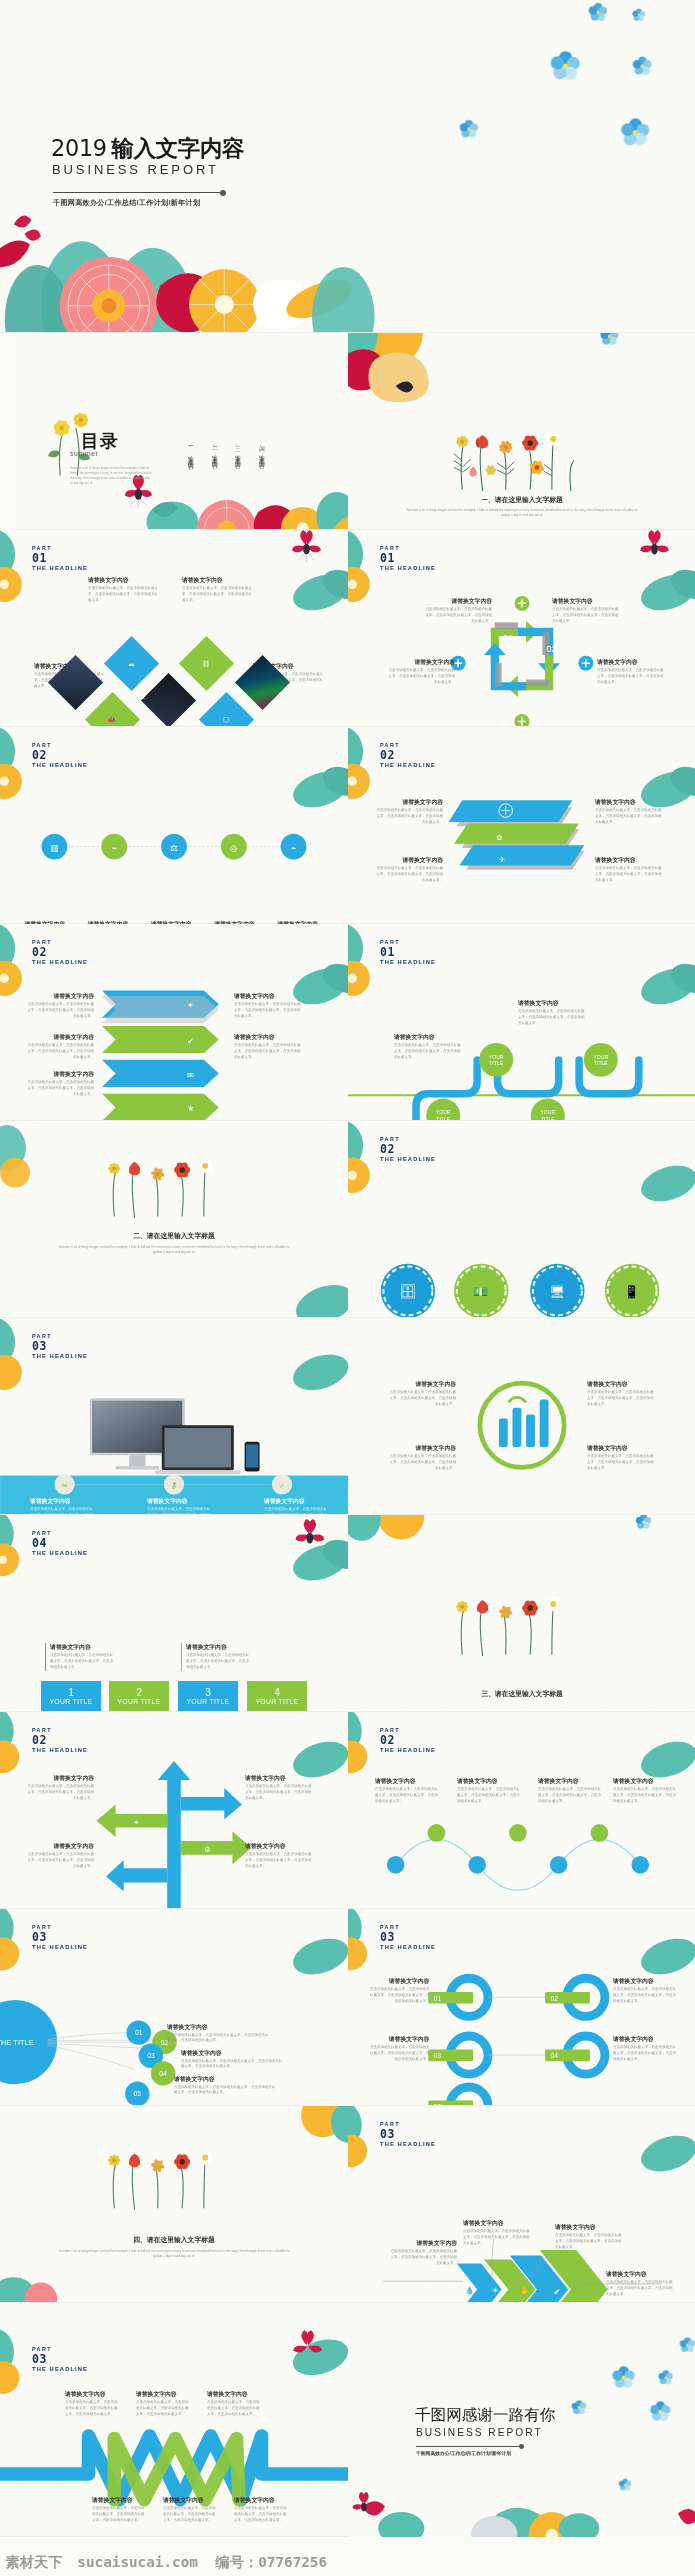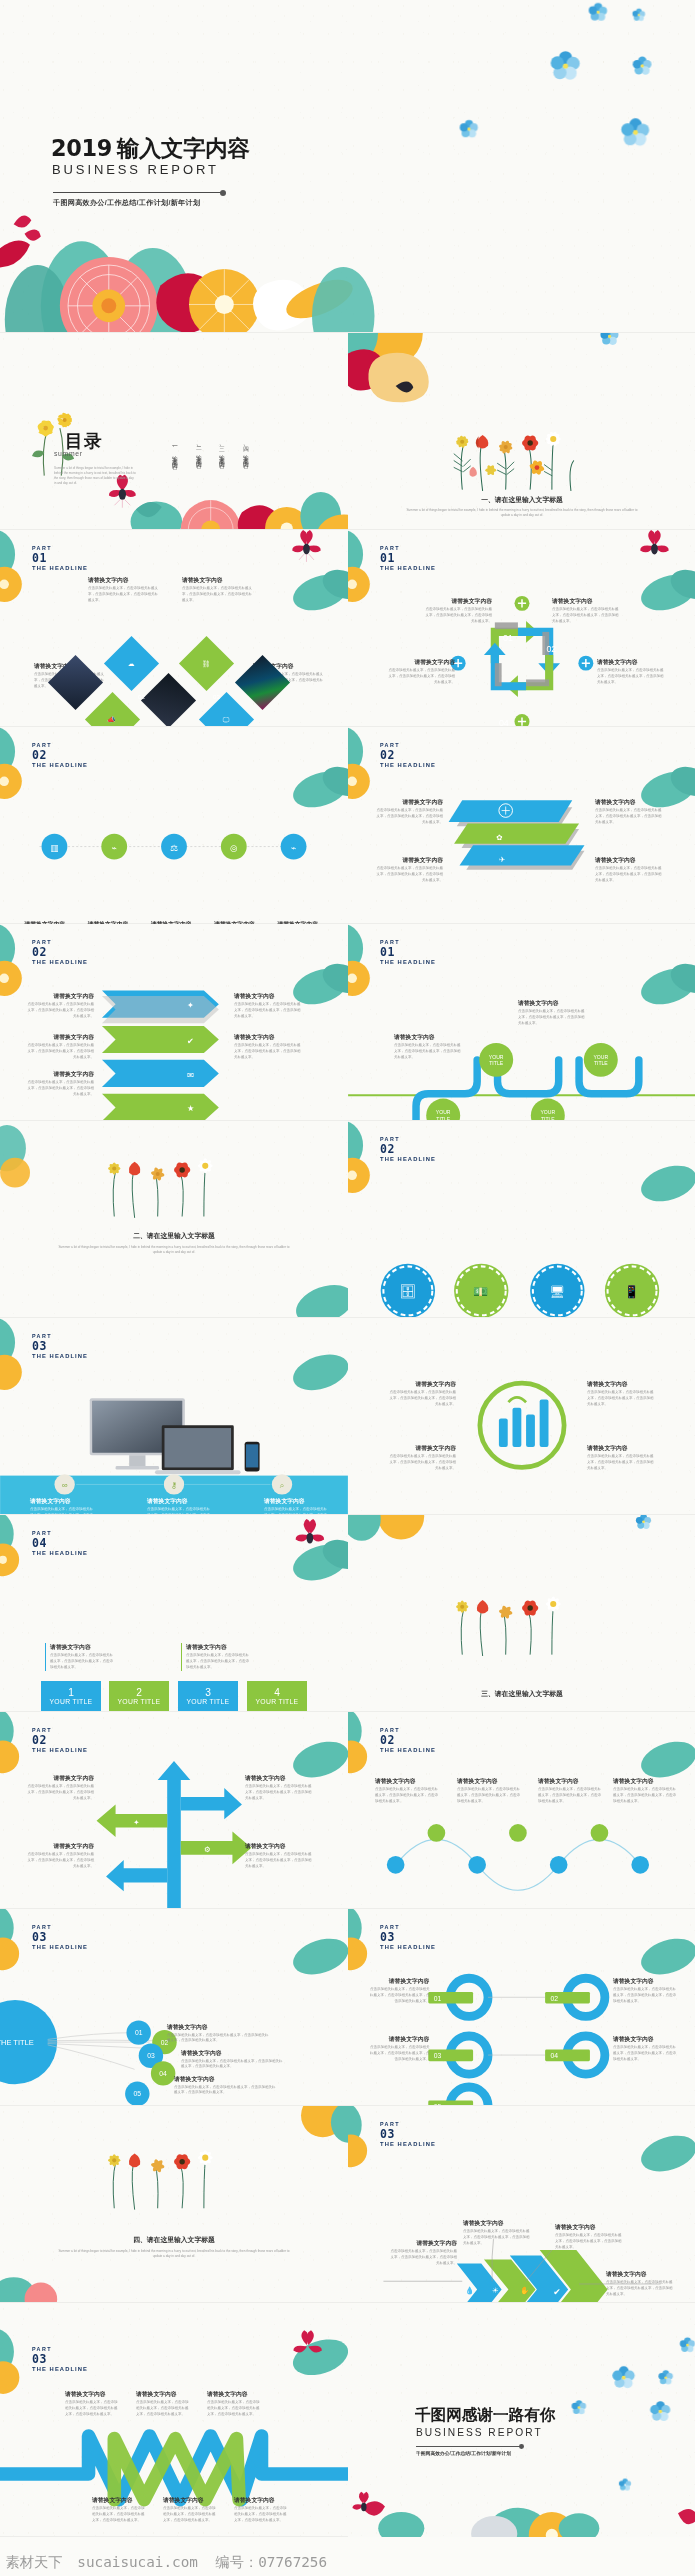--- a/index.html
+++ b/index.html
@@ -25,21 +25,21 @@
   }
   .slide.half { width:348px; height:197px; }
 
   
   .s1 { left:0; top:0; width:696px; height:333px; }
   .s1 .big {
     position:absolute; left:51px; top:133px;
     font-size:22.4px; font-weight:900; letter-spacing:-0.3px; color:#1a1a1a;
     white-space:nowrap;
   }
-  .s1 .big .yr { font-family:"DejaVu Sans",sans-serif; font-weight:700; }
+  .s1 .big .yr { font-family:"DejaVu Sans",sans-serif; font-weight:400; }
   .s1 .sub {
     position:absolute; left:52px; top:162px;
     font-size:13px; letter-spacing:2.9px; color:#2b2b2b; font-weight:400;
   }
   .s1 .rule { position:absolute; left:53px; top:192px; width:170px; height:1px; background:#4a4a4a; }
   .s1 .rule::after{ content:""; position:absolute; right:-2.7px; top:-2.4px; width:6.1px;height:6.1px;border-radius:50%;background:#555; }
   .s1 .tag {
     position:absolute; left:53px; top:198px; font-size:7.1px; color:#3a3a3a; letter-spacing:0.3px; font-weight:bold;
   }
 
@@ -66,21 +66,21 @@
 
   .diamond { position:absolute; transform:rotate(45deg); display:flex;align-items:center;justify-content:center; }
   .diamond>span{ transform:rotate(-45deg); color:#fff; font-size:6.8px; }
 
   .toc-item { position:absolute; writing-mode:vertical-rl; font-size:5.8px; color:#4a4a4a; letter-spacing:1.4px; }
   .mulu { position:absolute; font-size:17.7px; font-weight:bold; color:#1a1a1a; letter-spacing:1.4px;}
   .summer { position:absolute; font-size:6.8px; color:#5a5a5a; letter-spacing:0.7px; }
   .toc-desc{ position:absolute; font-size:3px; color:#a0a0a0; line-height:5.1px; width:82px; }
 
   
-  .wm { position:absolute; left:5.4px; bottom:4.1px; font-size:14.3px; font-weight:normal; color:#8b8b8b;
+  .wm { position:absolute; left:5.4px; bottom:4.1px; font-size:14.3px; font-weight:bold; color:#8b8b8b;
         letter-spacing:0px; white-space:nowrap; opacity:.85; }
   .wm .mono { font-family:"DejaVu Sans Mono",monospace; }
 
   .photo { position:absolute; background:linear-gradient(135deg,#3a4a6b,#16202f); }
   .photo.p2{ background:linear-gradient(150deg,#101820,#2b3446); }
   .photo.p3{ background:linear-gradient(120deg,#102030,#0a4a6a 45%,#1b8a3a 70%,#8a1b5a); }
 </style>
 </head>
 <body>
 
@@ -170,21 +170,21 @@
     </svg>
 
     <div class="big">
       <span class="yr">2019</span><span style="display:inline-block;width:4.8px"></span><span>输入文字内容</span>
     </div>
     <div class="sub">BUSINESS REPORT</div>
     <div class="rule"></div>
     <div class="tag">千图网高效办公/工作总结/工作计划/新年计划</div>
   </div>
 
-  <div class="slide half" style="left:0;top:333px">
+  <div class="slide half" style="left:16px;top:333px">
     <svg width="348" height="197" style="position:absolute;left:0;top:0" viewBox="0 0 512 290">
 
       <g transform="translate(55,130)">
         <path d="M10 80 q-4 -40 4 -66" stroke="#4e7d4e" stroke-width="1.6" fill="none"></path>
         <path d="M35 80 q6 -42 -2 -70" stroke="#4e7d4e" stroke-width="1.6" fill="none"></path>
         <path d="M10 45 q-14 -6 -18 6 q14 6 18 -6z" fill="#5f9b5f"></path>
         <path d="M36 50 q14 -7 18 5 q-14 7 -18 -5z" fill="#5f9b5f"></path>
         <g transform="translate(12,10)">
           <g fill="#f4d23c">
               <ellipse rx="10" ry="4" cx="0" cy="-6" transform="rotate(-20)"></ellipse>
@@ -1414,21 +1414,21 @@
         <path d="M486 18 q22 -16 30 8 q-18 20 -30 -8z" fill="#d01b4a"></path>
       </g>
       <g transform="translate(22,296) scale(.8)">
         <path d="M0 0 q-14 -14 -4 -22 q10 4 4 22z" fill="#d01b4a"></path>
           <path d="M2 0 q14 -14 4 -22 q-10 4 -4 22z" fill="#d01b4a"></path>
         <path d="M0 2 q-20 -4 -20 6 q12 8 20 -6z" fill="#d01b4a"></path>
           <path d="M2 2 q20 -4 20 6 q-12 8 -20 -6z" fill="#d01b4a"></path>
         <ellipse cx="1" cy="6" rx="5" ry="8" fill="#2b2b3a"></ellipse>
       </g>
     </svg>
-    <div style="position:absolute;left:67px;top:102px;font-size:15.6px;font-weight:700;color:#1a1a1a;letter-spacing:0px;white-space:nowrap">千图网感谢一路有你</div>
+    <div style="position:absolute;left:67px;top:102px;font-size:15.6px;font-weight:400;color:#1a1a1a;letter-spacing:0px;white-space:nowrap">千图网感谢一路有你</div>
     <div style="position:absolute;left:68px;top:124px;font-size:10.2px;letter-spacing:2px;color:#2b2b2b">BUSINESS REPORT</div>
     <div style="position:absolute;left:68px;top:143px;width:105px;height:0.9px;background:#555"></div>
     <div style="position:absolute;left:171px;top:141px;width:4.8px;height:4.8px;border-radius:50%;background:#555"></div>
     <div style="position:absolute;left:68px;top:147px;font-size:4.8px;font-weight:bold;color:#3a3a3a">千图网高效办公/工作总结/工作计划/新年计划</div>
   </div>
 
   <div style="position:absolute;left:0;top:2537px;width:696px;height:39px;background:#fbfbf8">
     <div class="wm">
       <span>素材天下</span>
       <span style="display:inline-block;width:6.8px"></span>

